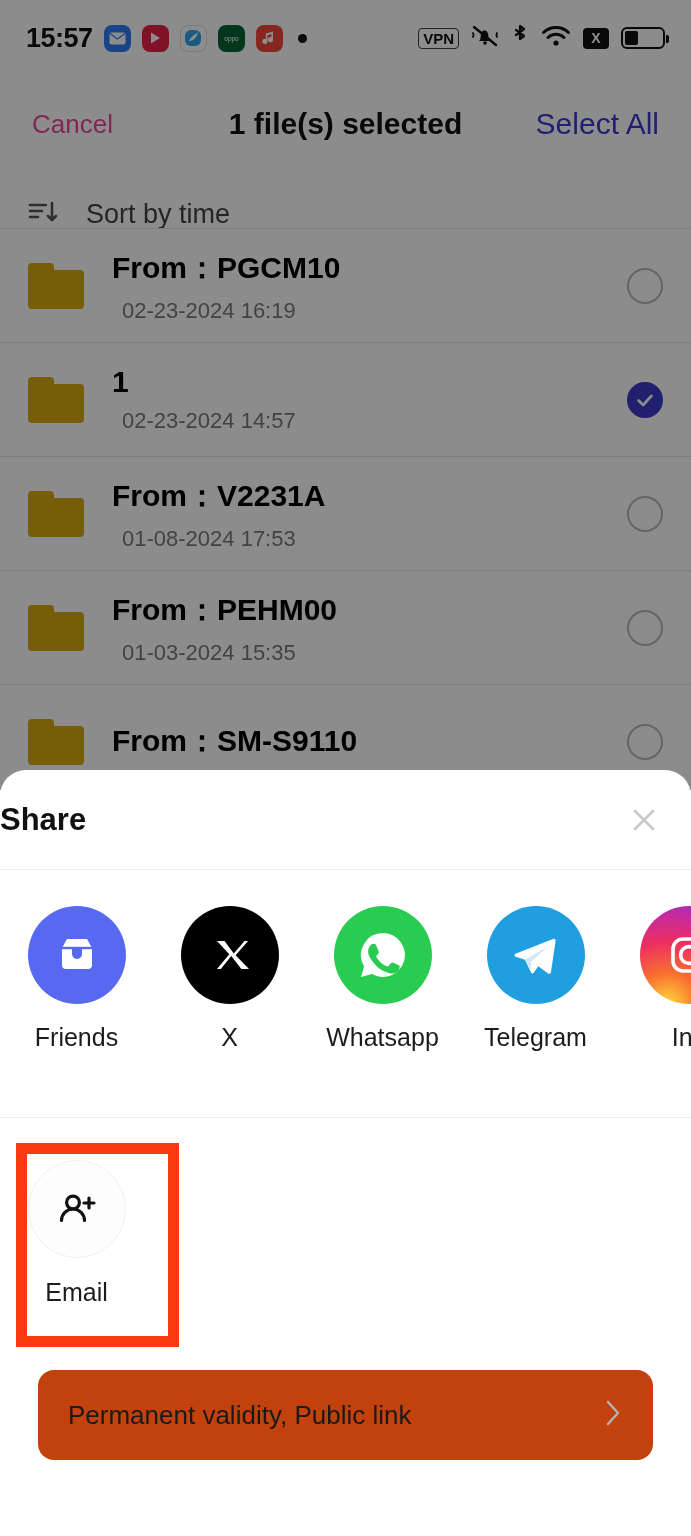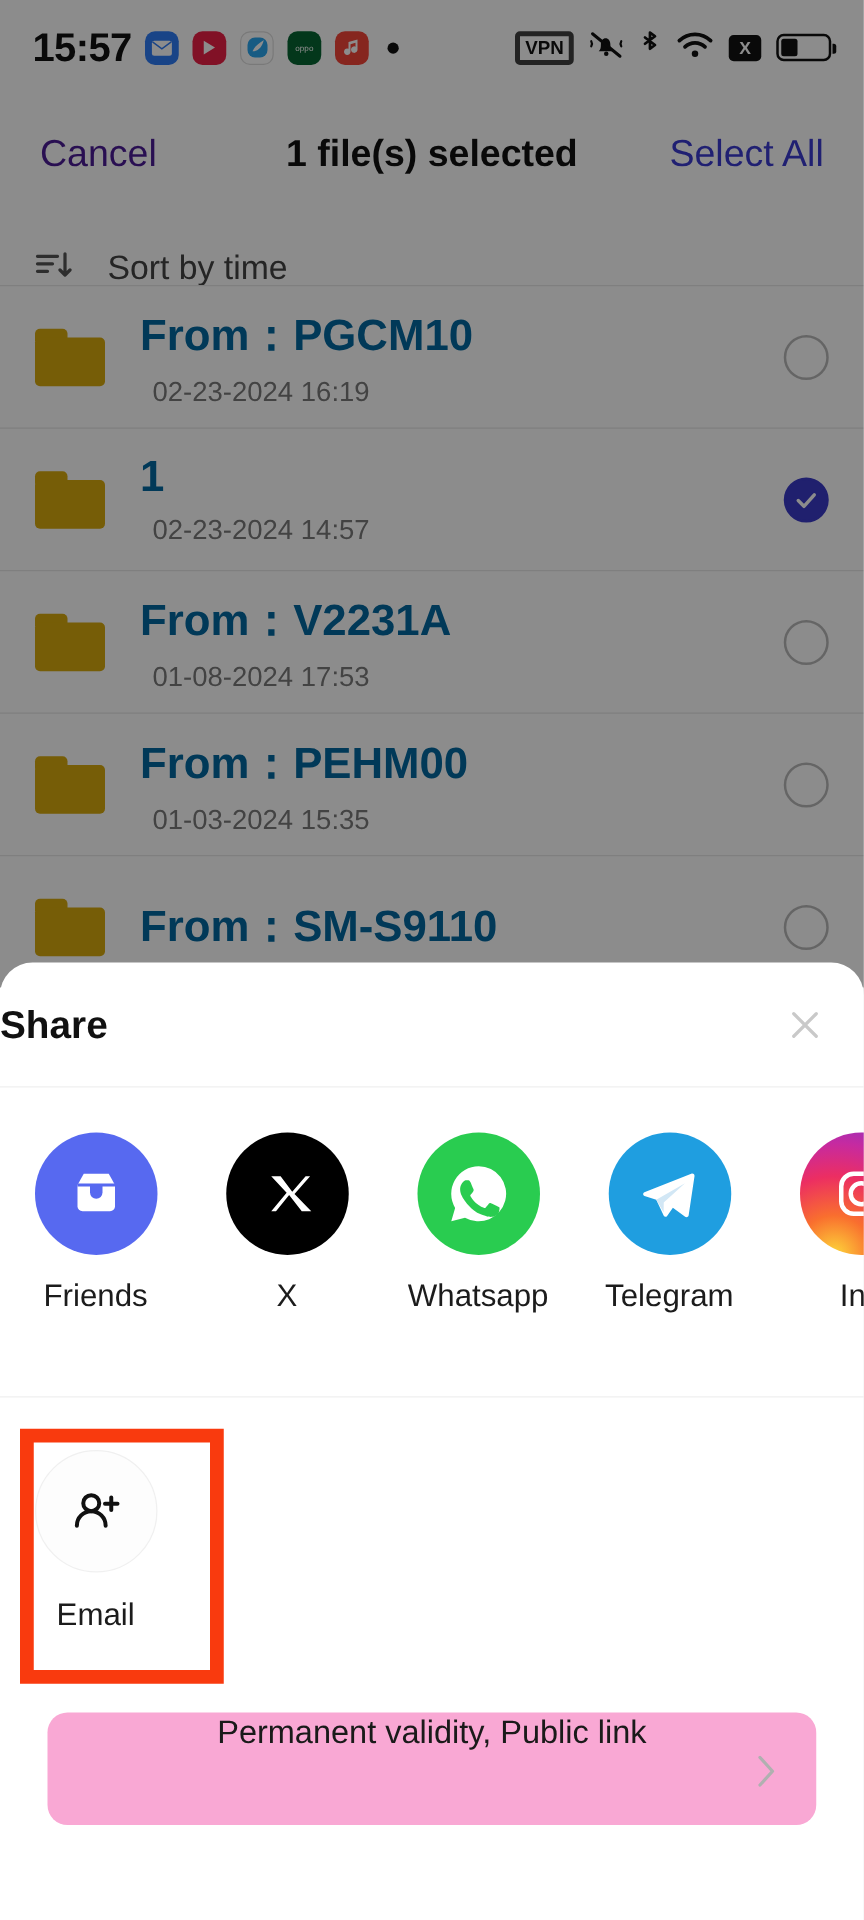--- a/index.html
+++ b/index.html
@@ -22,32 +22,32 @@
     background:rgba(0,0,0,0.45);
     z-index:40;
   }
 
   
   #status-bar {
     position:absolute; left:0; top:0; width:691px; height:76px;
     display:flex; align-items:center; padding:0 26px;
   }
   #status-left { display:flex; align-items:center; gap:11px; }
-  .clock { font-size:32px; font-weight:700; color:#111; letter-spacing:-0.5px; }
+  .clock { font-size:27px; font-weight:700; color:#111; letter-spacing:-0.5px; }
   .appicon { width:27px; height:27px; border-radius:8px; display:flex; align-items:center; justify-content:center; }
   .appicon.mail { background:#2f7cf6; }
   .appicon.play { background:#ec1f45; }
   .appicon.browser { background:#ffffff; border:1px solid #ddd; }
   .appicon.oppo  { background:#066432; }
   .appicon.music { background:#f5453a; }
   .dot-white { width:9px; height:9px; border-radius:50%; background:#111; margin-left:4px; }
   #status-right { margin-left:auto; display:flex; align-items:center; gap:12px; }
   .vpn-badge {
     font-size:15px; font-weight:700; color:#111;
-    border:4px solid #404040; border-radius:4px; padding:0 4px; line-height:19px;
+    border:1px solid #404040; border-radius:4px; padding:0 4px; line-height:19px;
   }
   .sim-x {
     width:26px; height:21px; border-radius:4px; background:#111;
     color:#fff; font-size:14px; font-weight:700;
     display:flex; align-items:center; justify-content:center;
   }
   .battery {
     width:44px; height:22px; border:2.5px solid #111; border-radius:6px;
     position:relative; display:flex; align-items:center; padding:2px;
   }
@@ -55,21 +55,21 @@
     content:""; position:absolute; right:-6px; top:6px; width:3px; height:8px;
     background:#111; border-radius:0 2px 2px 0;
   }
   .battery .fill { width:13px; height:100%; background:#111; border-radius:2px; }
 
   
   #selection-bar {
     position:absolute; left:0; top:76px; width:691px; height:96px;
     display:flex; align-items:center; padding:0 32px;
   }
-  #cancel-btn { font-size:30px; color:#4c1d95; font-weight:400; }
+  #cancel-btn { font-size:26px; color:#ec4899; font-weight:400; }
   #sel-title { position:absolute; left:0; right:0; text-align:center; font-size:30px; font-weight:700; color:#111; pointer-events:none; }
   #selectall-btn { margin-left:auto; font-size:30px; color:#3b3bd0; font-weight:500; z-index:2; }
 
   
   #sort-row {
     position:absolute; left:0; top:186px; width:691px; height:56px;
     display:flex; align-items:center; padding:0 28px; gap:14px;
   }
   #sort-row .label { font-size:27px; color:#444;margin-left:12px; }
 
@@ -83,21 +83,21 @@
   .folder-ico { width:56px; height:46px; position:relative; flex:none; margin-right:28px; }
   .folder-ico .tab {
     position:absolute; left:0; top:0; width:26px; height:10px;
     background:#d8a90d; border-radius:4px 4px 0 0;
   }
   .folder-ico .body {
     position:absolute; left:0; top:7px; width:56px; height:39px;
     background:#d8a90d; border-radius:4px;
   }
   .file-meta { flex:1; min-width:0; }
-  .file-name { font-size:35px; font-weight:700; color:#0369a1; white-space:nowrap; }
+  .file-name { font-size:30px; font-weight:700; color:#000000; white-space:nowrap; }
   .file-date { font-size:22px; color:#7b7b7b; margin-top:9px;margin-left:10px; }
   .check {
     width:36px; height:36px; border-radius:50%; border:2px solid #b9b9b9;
     flex:none;
   }
   .check.on {
     background:#3b3bc8; border-color:#3b3bc8;
     display:flex; align-items:center; justify-content:center;
   }
   .check.on svg { width:22px; height:22px; }
@@ -145,22 +145,22 @@
   }
   .action-circle {
     width:98px; height:98px; border-radius:50%;
     border:1px solid #f0f0f0; background:#fdfdfd;
     display:flex; align-items:center; justify-content:center;
   }
   .action-label { margin-top:20px; font-size:25px; color:#1c1c1c; }
 
   #validity-bar {
     position:absolute; left:38px; right:38px; top:600px; height:90px;
-    background:#f9a8d4; border-radius:16px;
-    display:flex; align-items:center; padding:0 30px;flex-direction:column;
+    background:#c2410c; border-radius:16px;
+    display:flex; align-items:center; padding:0 30px;
   }
   #validity-text { font-size:26px; color:#1a1a1a; }
   #validity-chevron { margin-left:auto; }
 
   
   #annotation-box {
     position:absolute; left:16px; top:1143px; width:163px; height:204px;
     border:11px solid #f93a0e; z-index:90; pointer-events:none;
   }
 </style>

